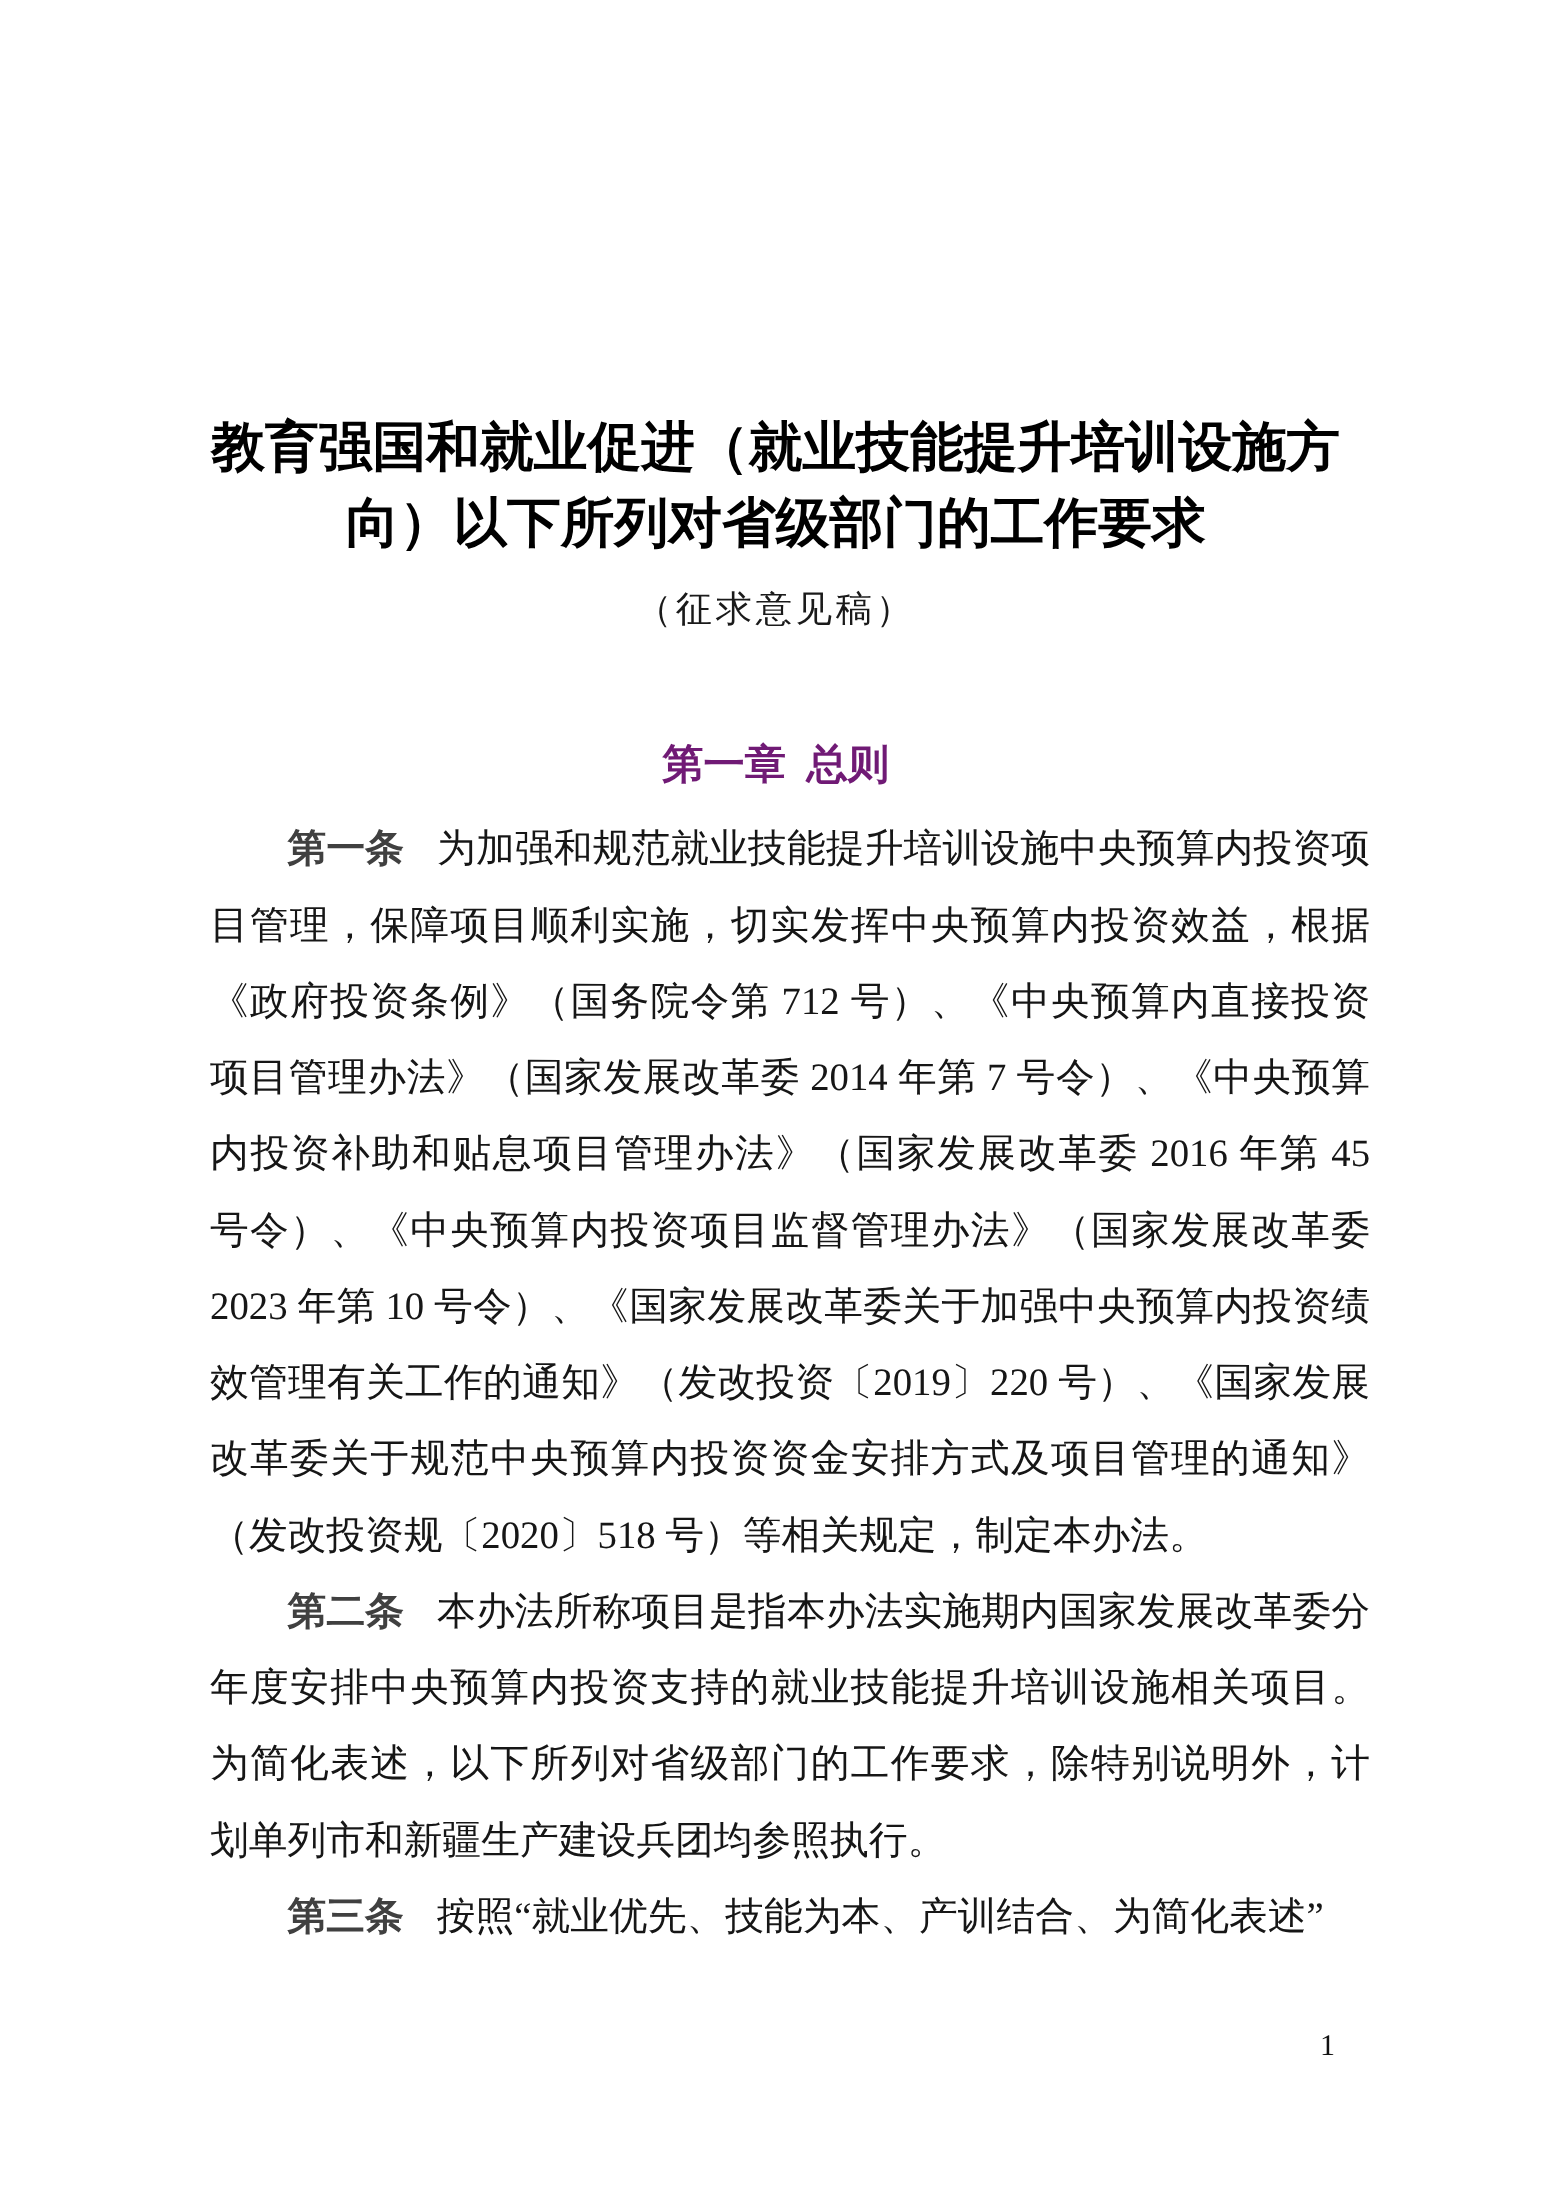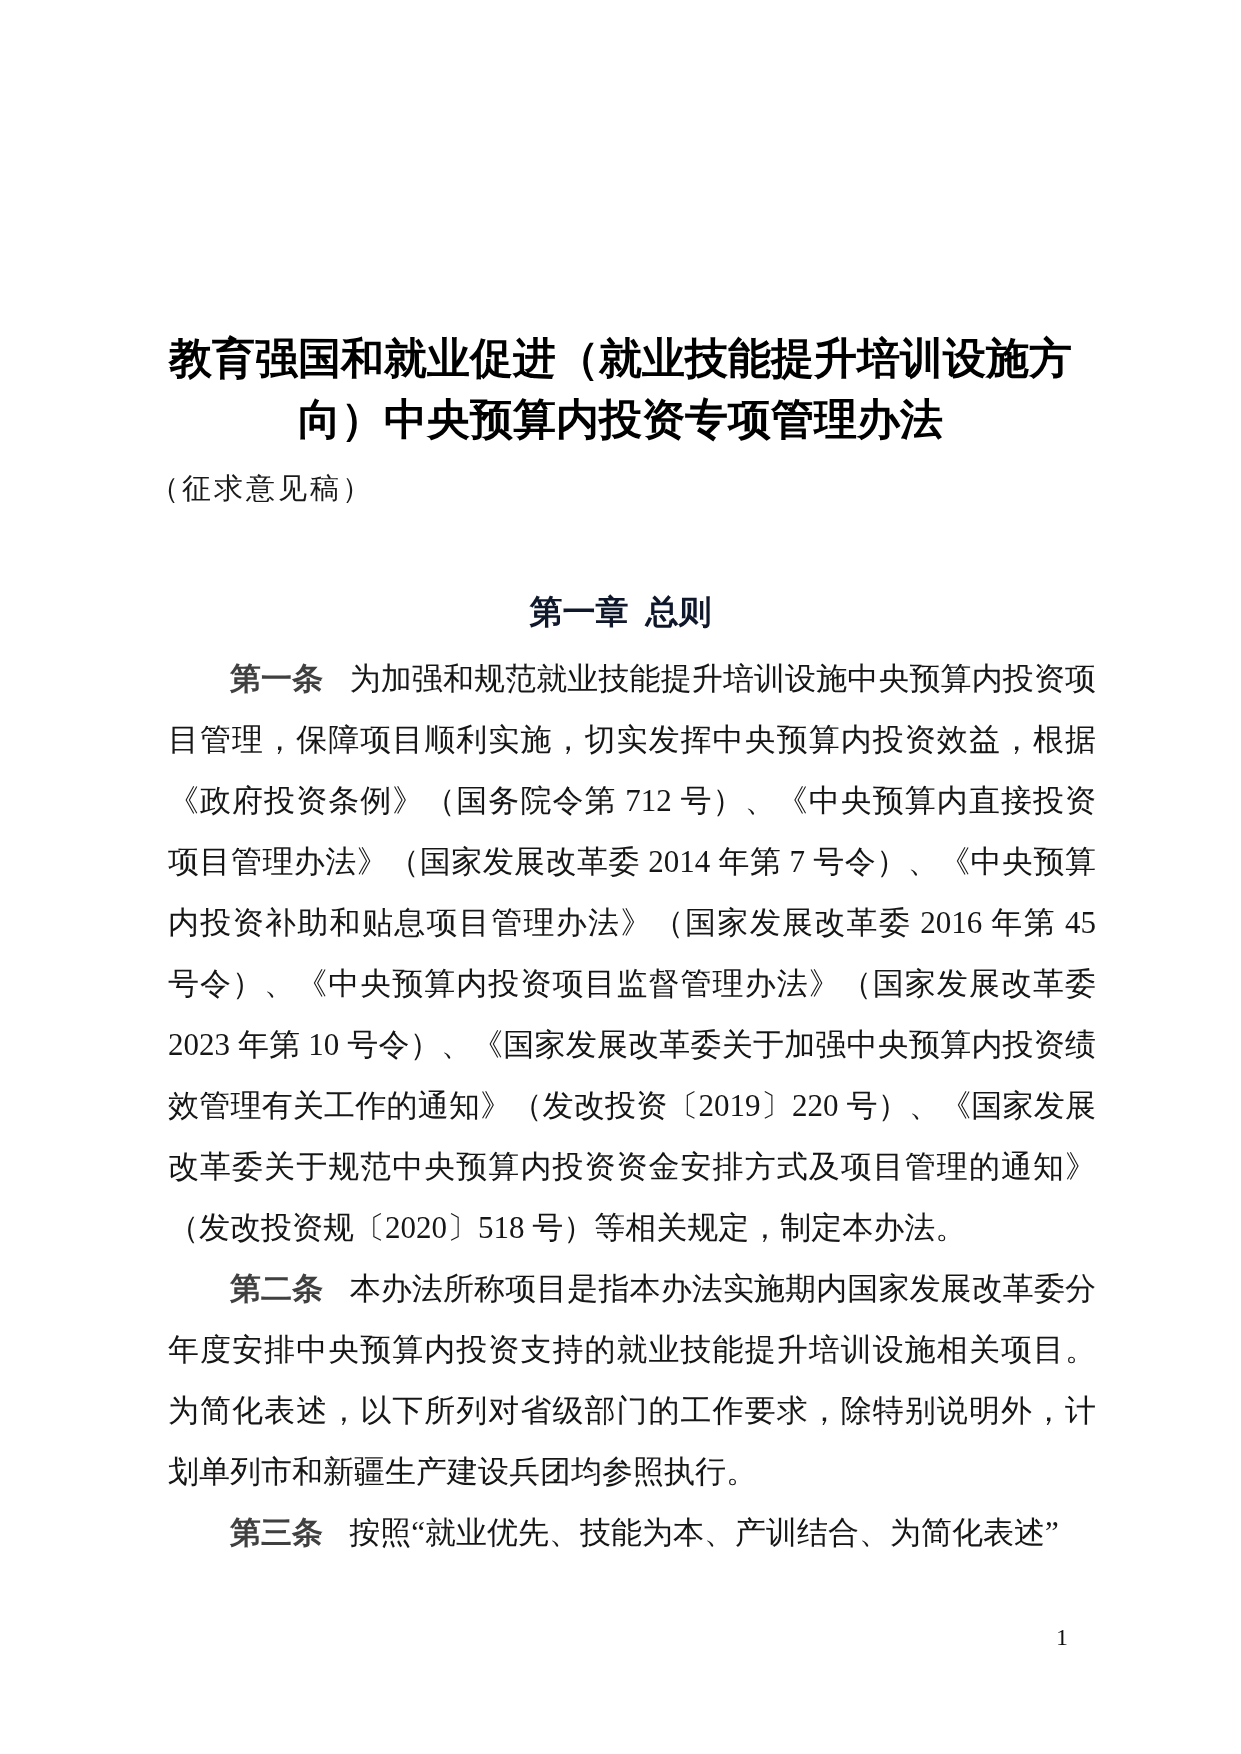--- a/index.html
+++ b/index.html
@@ -26,40 +26,40 @@
     font-weight: 700;
     font-size: 43px;
     line-height: 61px;
     color: #000000;
   }
   .doc-subtitle {
     position: absolute;
     top: 467px;
     left: 150px;
     width: 941px;
-    text-align: left;
+    text-align: center;
     font-family: "Liberation Serif", serif;
     font-size: 29px;
     line-height: 42px;
     letter-spacing: 3px;
     color: #1a1a1a;
   }
   .chapter-heading {
     position: absolute;
     top: 589px;
     left: 150px;
     width: 941px;
     margin: 0;
     text-align: center;
-    font-family: Liberation Sans, sans-serif;
+    font-family: Liberation Serif, serif;
     font-weight: 700;
     font-size: 33px;
     line-height: 46px;
     word-spacing: 8px;
-    color: #0f172a;
+    color: #701a75;
   }
   .doc-body {
     position: absolute;
     top: 648px;
     left: 168px;
     width: 928px;
     font-family: "Liberation Serif", serif;
     font-size: 31px;
     line-height: 61px;
     text-align: justify;
@@ -83,21 +83,21 @@
     font-size: 24px;
     line-height: 28px;
     color: #111111;
   }
 </style>
 </head>
 <body>
 
 <div class="page">
 
-  <h1 class="doc-title">教育强国和就业促进（就业技能提升培训设施方向）中央预算内投资专项管理办法</h1>
+  <h1 class="doc-title">教育强国和就业促进（就业技能提升培训设施方向）以下所列对省级部门的工作要求</h1>
 
   <div class="doc-subtitle">（征求意见稿）</div>
 
   <h2 class="chapter-heading">第一章 总则</h2>
 
   <div class="doc-body">
 
     <p class="article"><span class="article-label">第一条</span><span class="article-text">为加强和规范就业技能提升培训设施中央预算内投资项目管理，保障项目顺利实施，切实发挥中央预算内投资效益，根据《政府投资条例》（国务院令第 712 号）、《中央预算内直接投资项目管理办法》（国家发展改革委 2014 年第 7 号令）、《中央预算内投资补助和贴息项目管理办法》（国家发展改革委 2016 年第 45 号令）、《中央预算内投资项目监督管理办法》（国家发展改革委 2023 年第 10 号令）、《国家发展改革委关于加强中央预算内投资绩效管理有关工作的通知》（发改投资〔2019〕220 号）、《国家发展改革委关于规范中央预算内投资资金安排方式及项目管理的通知》（发改投资规〔2020〕518 号）等相关规定，制定本办法。</span></p>
 
     <p class="article"><span class="article-label">第二条</span><span class="article-text">本办法所称项目是指本办法实施期内国家发展改革委分年度安排中央预算内投资支持的就业技能提升培训设施相关项目。为简化表述，以下所列对省级部门的工作要求，除特别说明外，计划单列市和新疆生产建设兵团均参照执行。</span></p>

